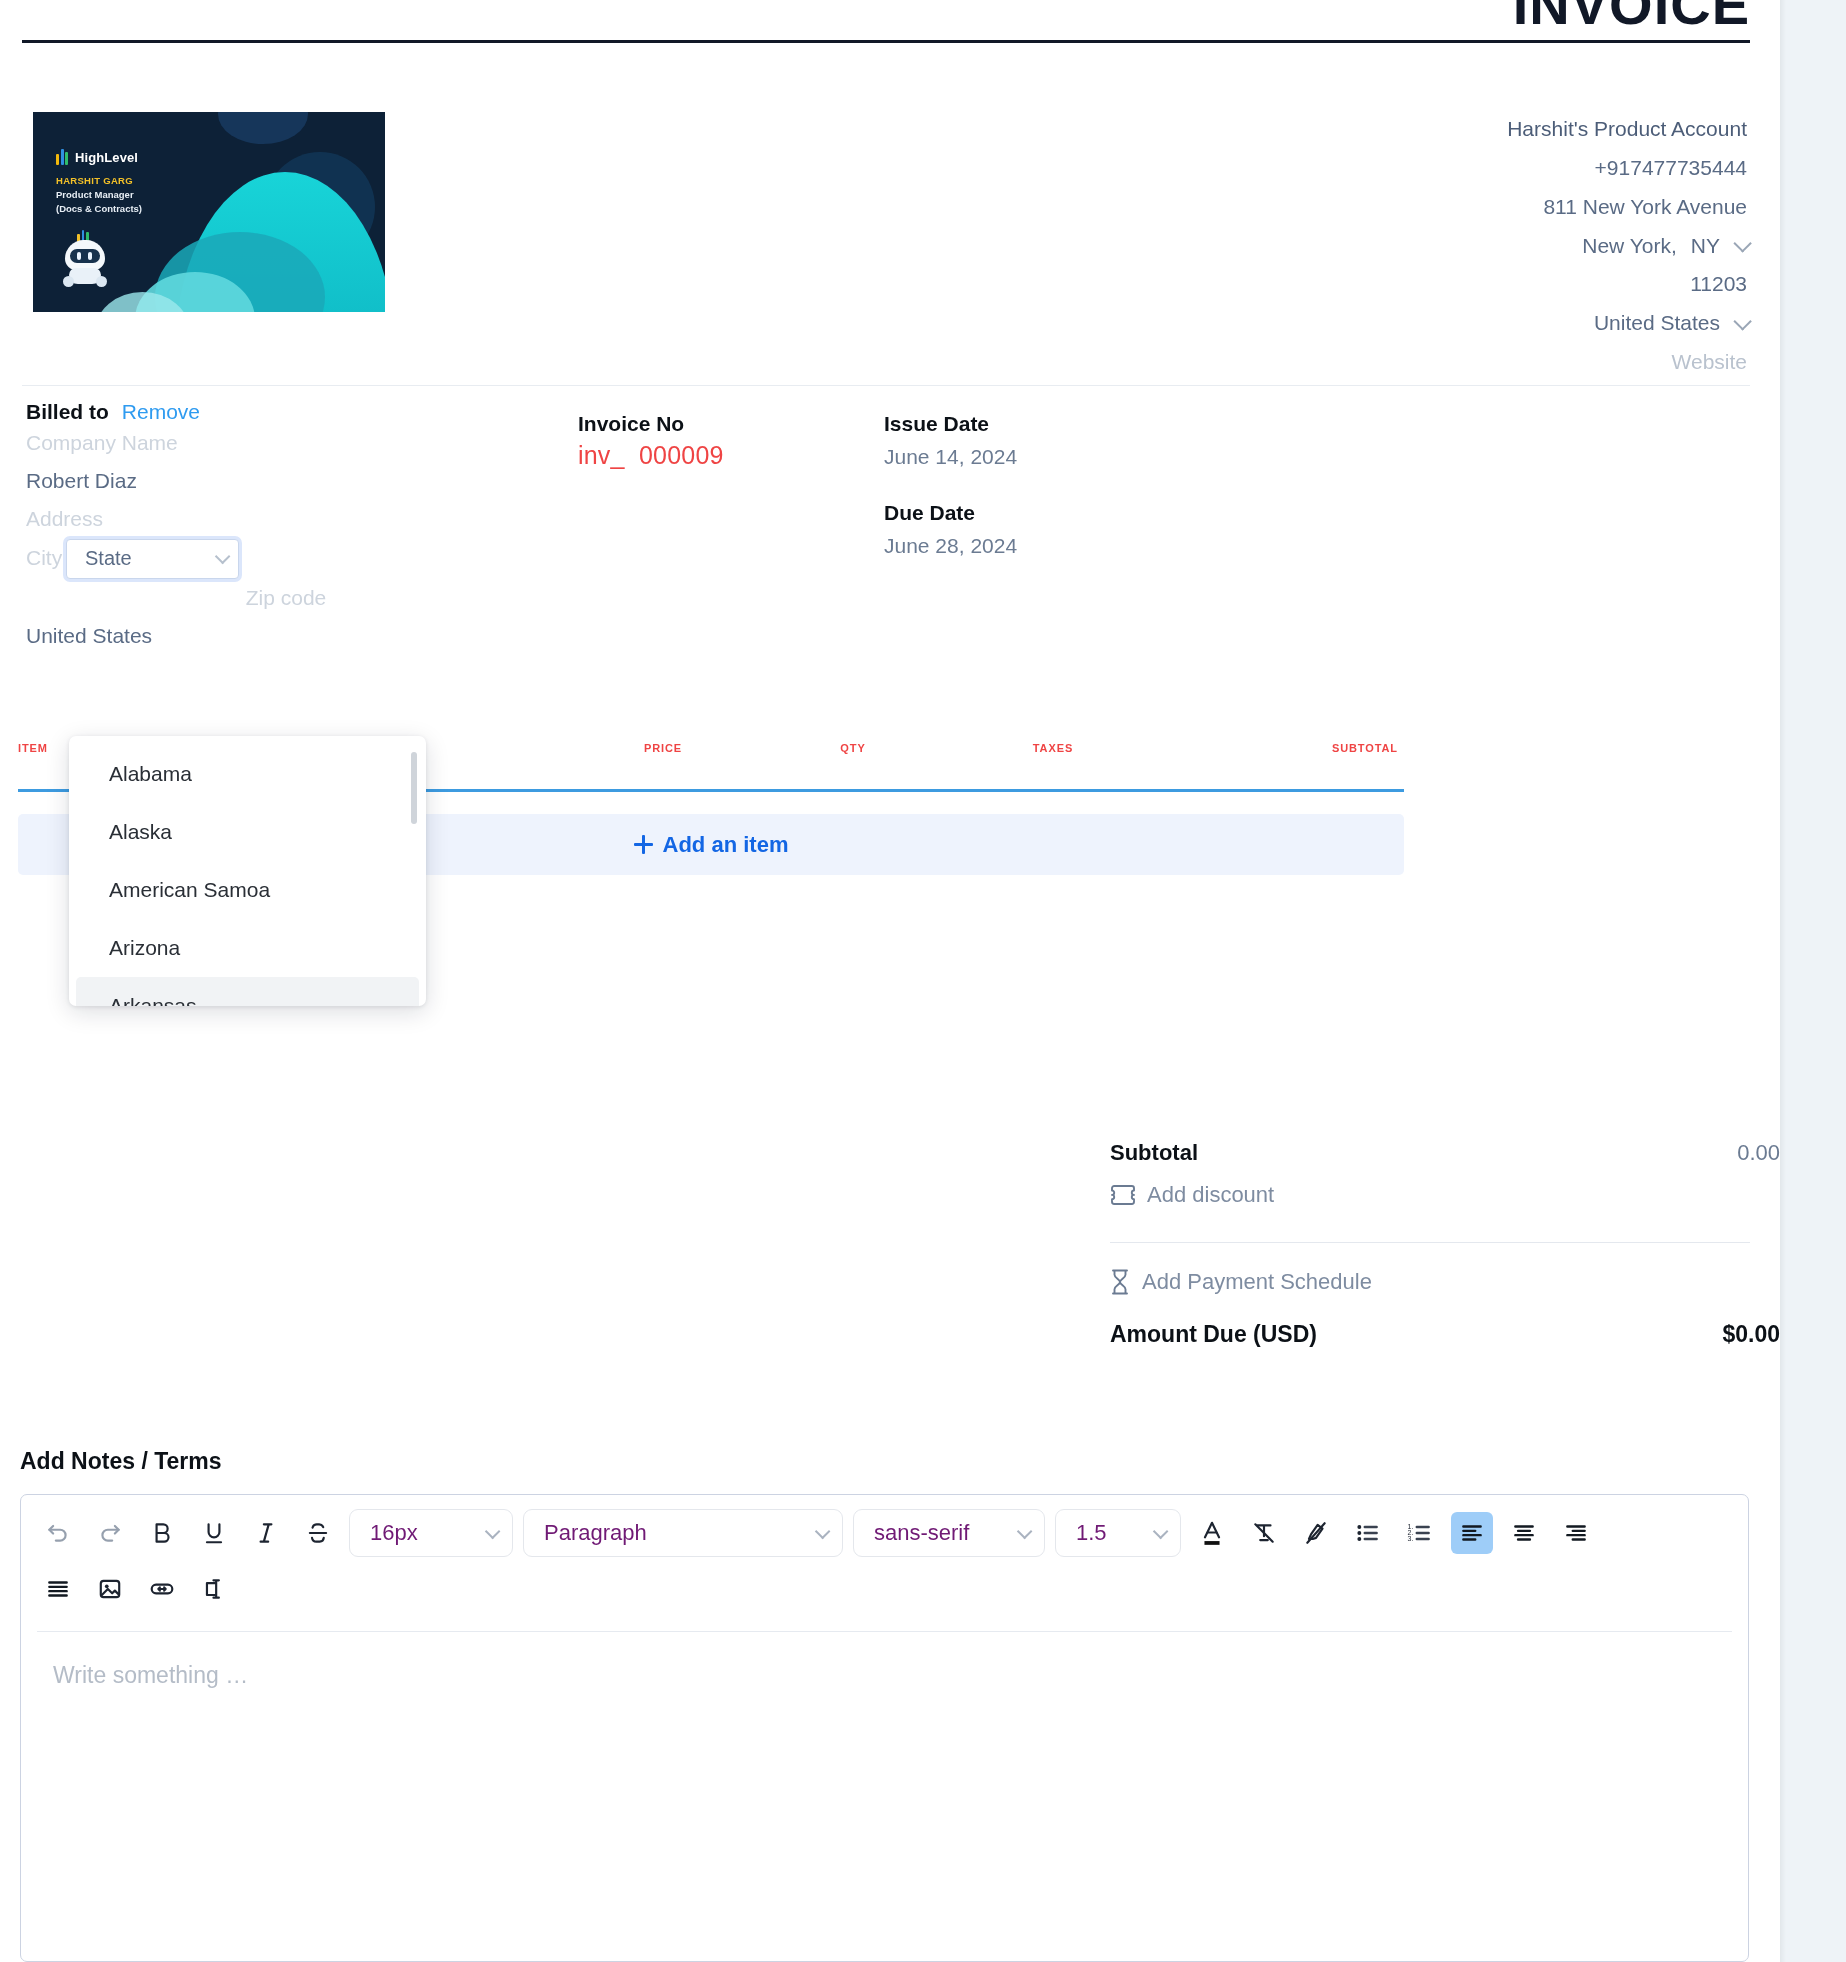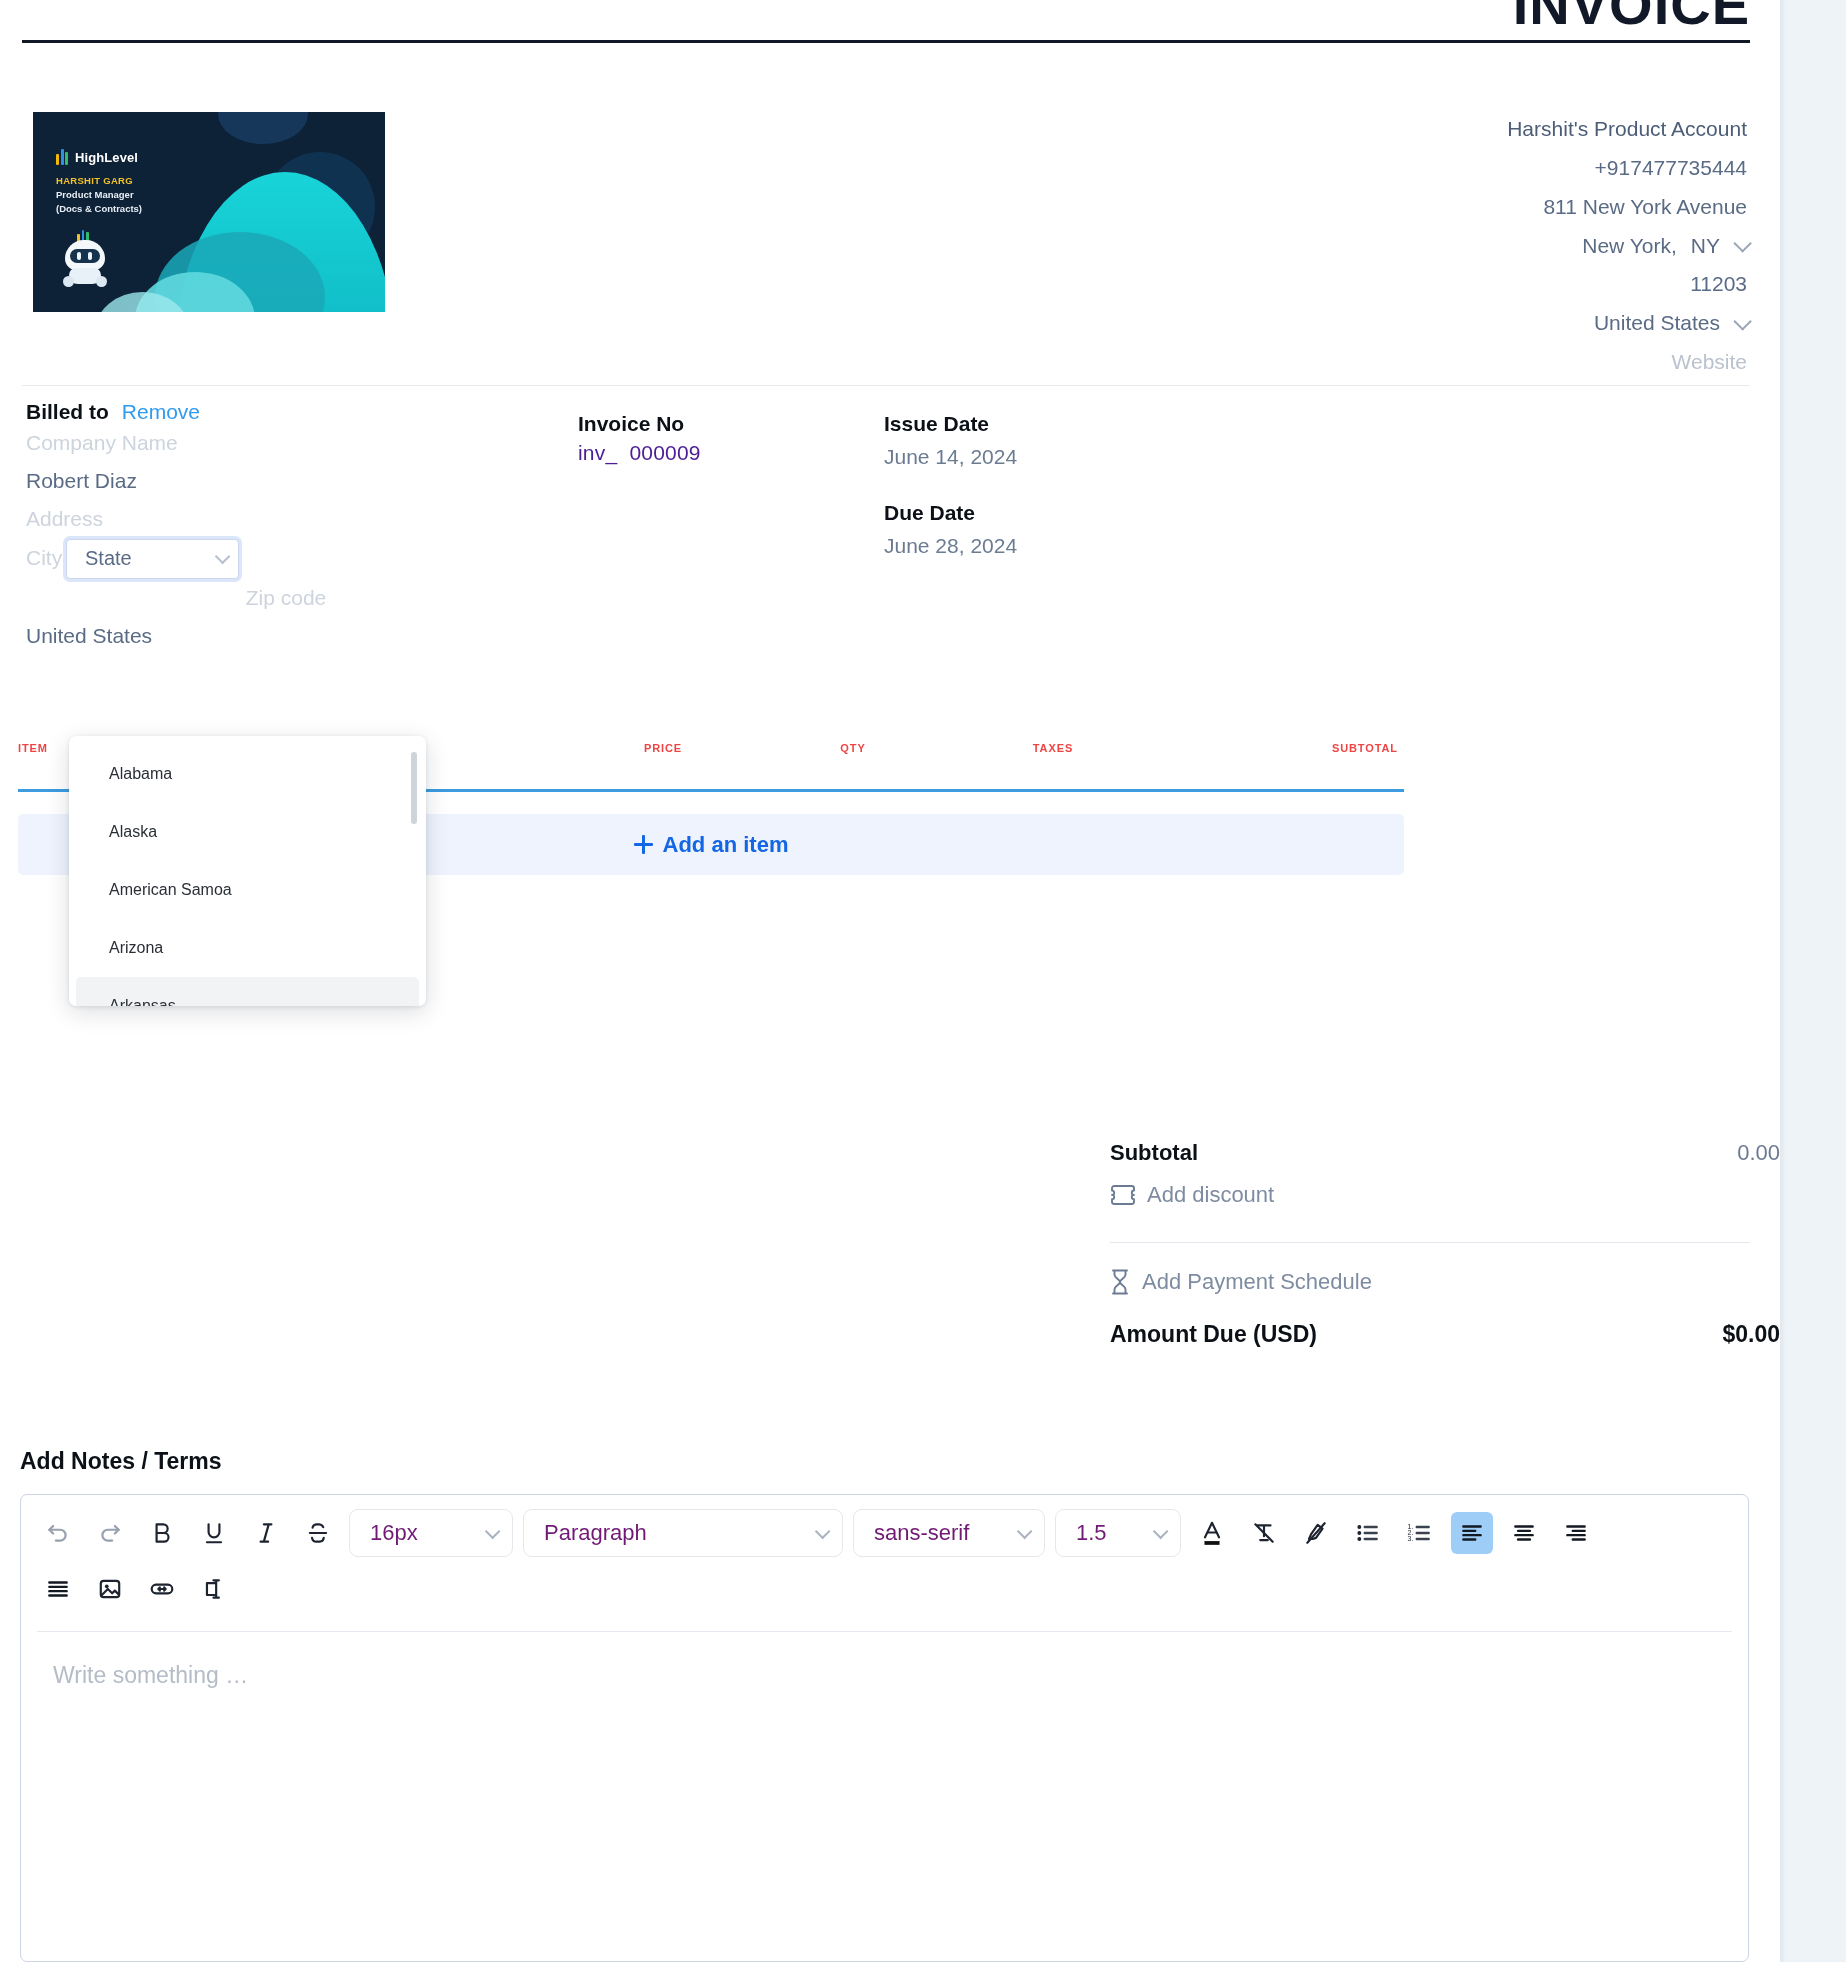--- a/index.html
+++ b/index.html
@@ -232,21 +232,21 @@
     border-radius: 7px;
     box-shadow: 0 6px 24px rgba(15,23,42,.14), 0 1px 4px rgba(15,23,42,.10);
     padding: 9px 0 10px 0;
     overflow: hidden;
     z-index: 40;
   }
   .dd-item {
     height: 58px;
     display: flex; align-items: center;
     padding: 0 0 0 33px;
-    font-size: 16px;
+    font-size: 21px;
     color: #2a2f36;
     margin: 0 7px;
     border-radius: 5px;
     cursor: pointer;
     white-space: nowrap;
   }
   .dd-item.active { background: #f1f3f5; }
   .dd-scroll {
     position: absolute;
     right: 9px; top: 16px;
@@ -257,21 +257,21 @@
 
   .meta {
     position: absolute;
     top: 408px;
   }
   .meta.invno { left: 578px; }
   .meta.dates { left: 884px; }
   .meta-label { font-size: 21px; font-weight: 700; color: #0c1117; line-height: 1.55; }
   .meta-value { font-size: 21px; color: #6b7b92; line-height: 1.55; }
   .meta .spacer { height: 24px; }
-  .inv-no-value { font-size: 21px; color: #4c1d95; letter-spacing: .2px; }
+  .inv-no-value { font-size: 25px; color: #ef4444; letter-spacing: .2px; }
 
   
   .table-head {
     position: absolute;
     left: 18px; top: 742px;
     width: 1386px;
     display: flex;
     align-items: center;
     font-size: 11px;
     font-weight: 700;

